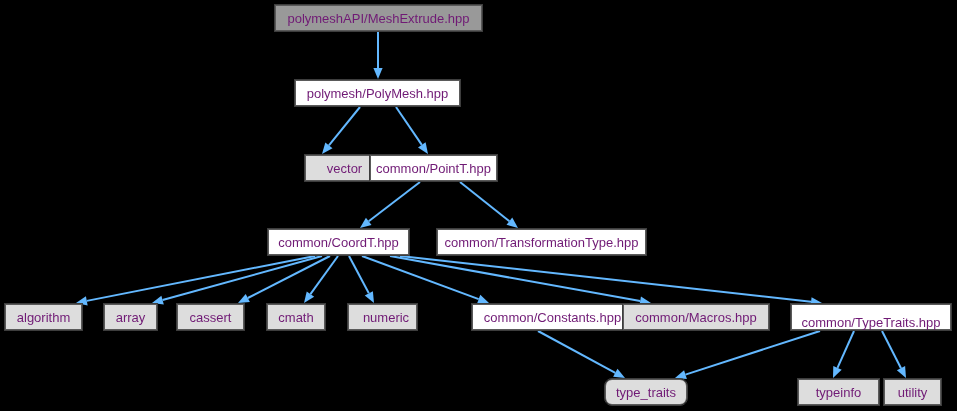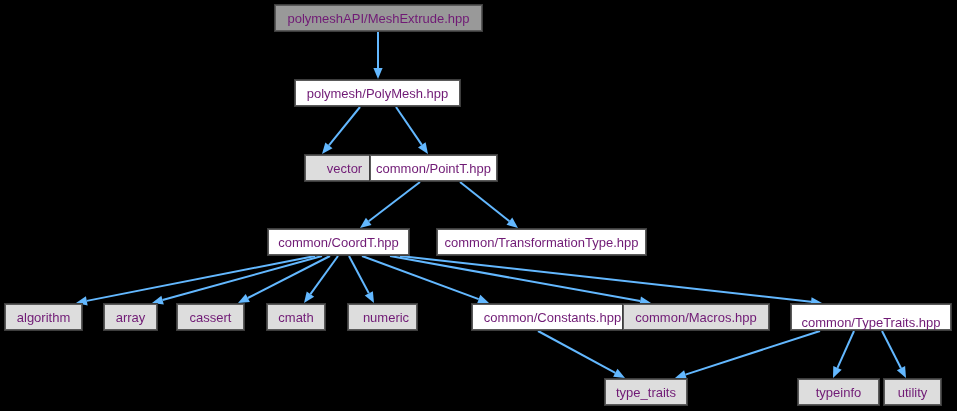--- a/index.html
+++ b/index.html
@@ -126,21 +126,21 @@
       </div>
       <div class="node fill-white" style="left: 440px; top: 304px; width: 161px; margin-left: 32px;">
         <span class="node-label">common/Constants.hpp</span>
       </div>
       <div class="node fill-gray" style="left: 623px; top: 304px; width: 146px;">
         <span class="node-label">common/Macros.hpp</span>
       </div>
       <div class="node fill-white" style="left: 791px; top: 304px; width: 160px; align-items: flex-end;">
         <span class="node-label">common/TypeTraits.hpp</span>
       </div>
-      <div class="node fill-gray" style="left: 605px; top: 379px; width: 82px;">
+      <div class="node fill-gray" style="left: 605px; top: 379px; width: 82px; border-radius: 7px;">
         <span class="node-label">type_traits</span>
       </div>
       <div class="node fill-gray" style="left: 798px; top: 379px; width: 81px;">
         <span class="node-label">typeinfo</span>
       </div>
       <div class="node fill-gray" style="left: 884px; top: 379px; width: 57px;">
         <span class="node-label">utility</span>
       </div>
     </div>
 </div>

